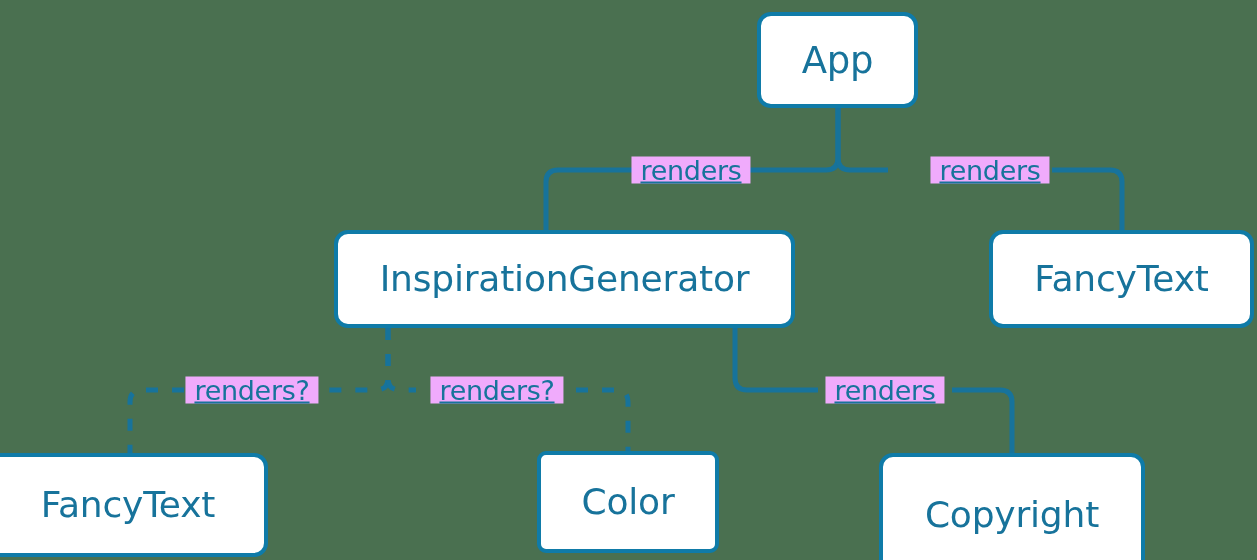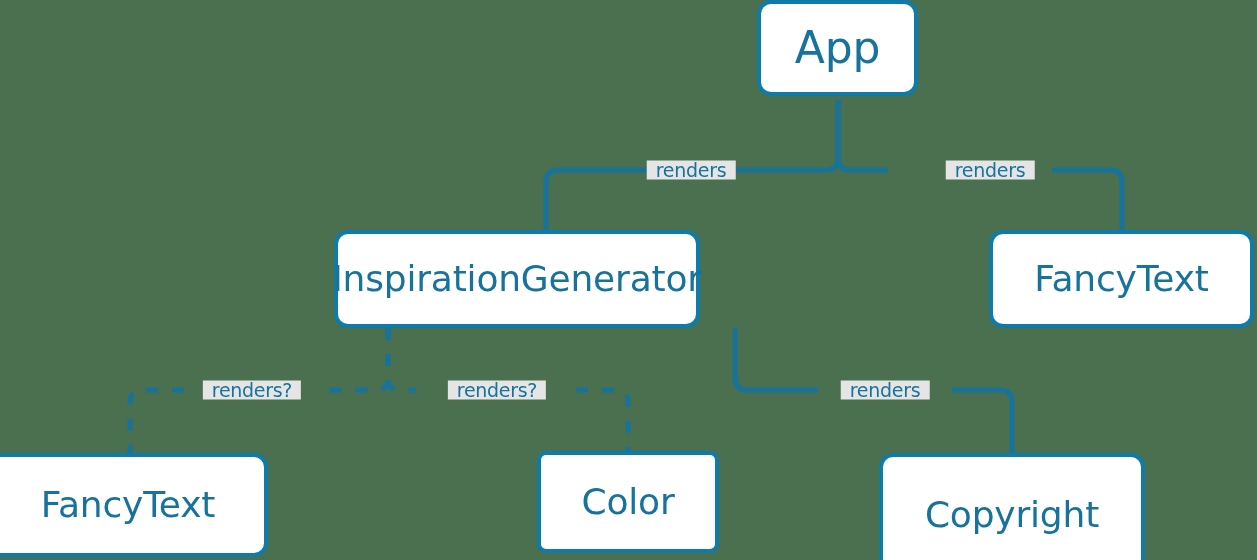--- a/index.html
+++ b/index.html
@@ -43,34 +43,35 @@
   }
   .node-label {
     display: block;
     white-space: nowrap;
     line-height: 1;
   }
   .edge-label {
     position: absolute;
     color: #17739b;
     font-family: "DejaVu Sans", sans-serif;
-    font-size: 19px;
+    font-size: 27px;
     font-weight: 500;
     letter-spacing: -0.3px;
     white-space: nowrap;
-    background: #e5e5e5;
+    background: #f0abfc;
     padding: 0 9px;
     line-height: 1;
     transform: translate(-50%, -50%);
     z-index: 2;
+    text-decoration: underline;
   }
 
   
-  #node-app            { left: 757px;  top: 0;   width: 161px; height: 96px;  font-size: 44px; }
-  #node-inspiration    { left: 334px;  top: 230px; width: 366px; height: 98px;  font-size: 36px; }
+  #node-app            { left: 757px;  top: 12px;   width: 161px; height: 96px;  font-size: 37px; }
+  #node-inspiration    { left: 334px;  top: 230px; width: 461px; height: 98px;  font-size: 36px; }
   #node-fancytext-right{ left: 989px;  top: 230px; width: 265px; height: 98px;  font-size: 36px; }
   #node-fancytext-bottom{ left: -8px;  top: 453px; width: 276px; height: 104px; font-size: 36px;
                           border-left: none; border-top-left-radius: 0; border-bottom-left-radius: 0; }
   #node-color          { left: 537px;  top: 451px; width: 182px; height: 102px; font-size: 36px; border-radius: 9px; }
   #node-copyright      { left: 879px;  top: 453px; width: 266px; height: 124px; font-size: 36px; }
 </style>
 </head>
 <body>
 
 <div id="diagram-root">

